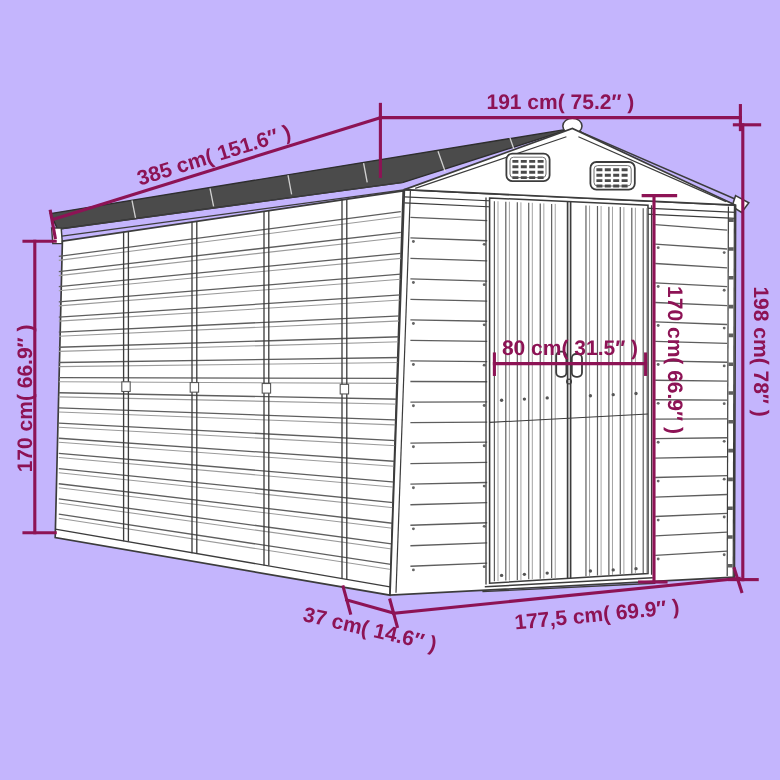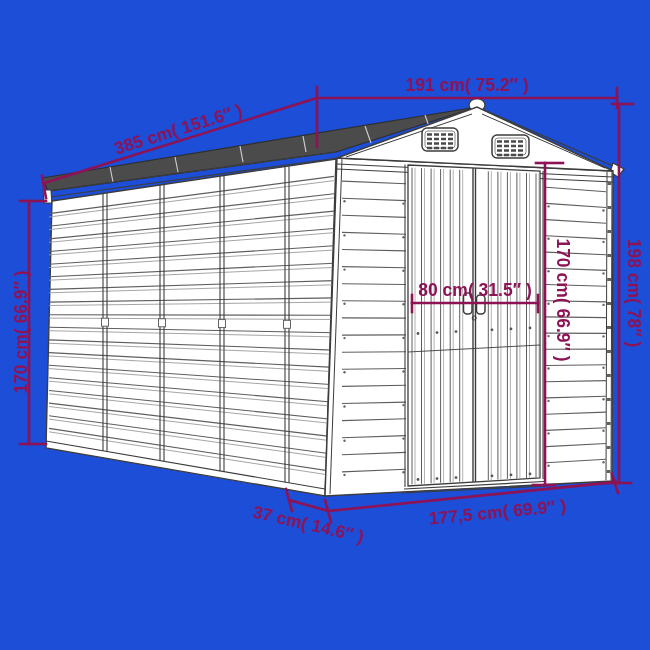--- a/index.html
+++ b/index.html
@@ -1,16 +1,16 @@
 <!DOCTYPE html>
 <html><head>
 <meta charset="utf-8">
 <style>
   html,body{margin:0;padding:0;background:#ffffff;}
-  #stage{width:650px;height:650px;background:#1d4ed8;position:relative;overflow:hidden;}
+  #stage{width:650px;height:650px;background:#c4b5fd;position:relative;overflow:hidden;}
   .dim-text{font:700 17.5px "Liberation Sans", sans-serif; fill:#8D1355;}
   .dim-stroke{stroke:#8D1355;stroke-width:2.6;fill:none;stroke-linecap:square;}
   .art{stroke:#3C3C3C;fill:none;}
 </style>
 </head>
 <body>
 
 <div id="stage">
 <svg width="650" height="650" viewBox="0 0 650 650" xmlns="http://www.w3.org/2000/svg">
 

